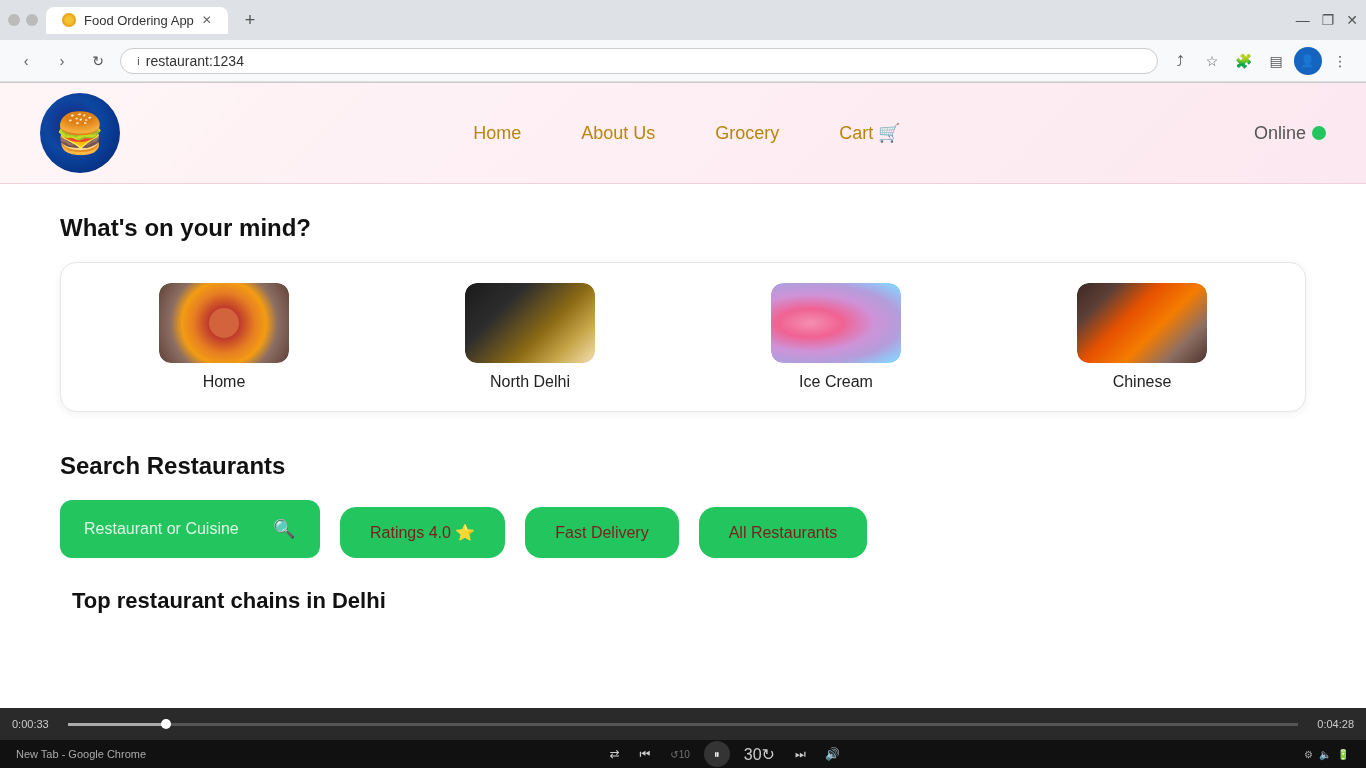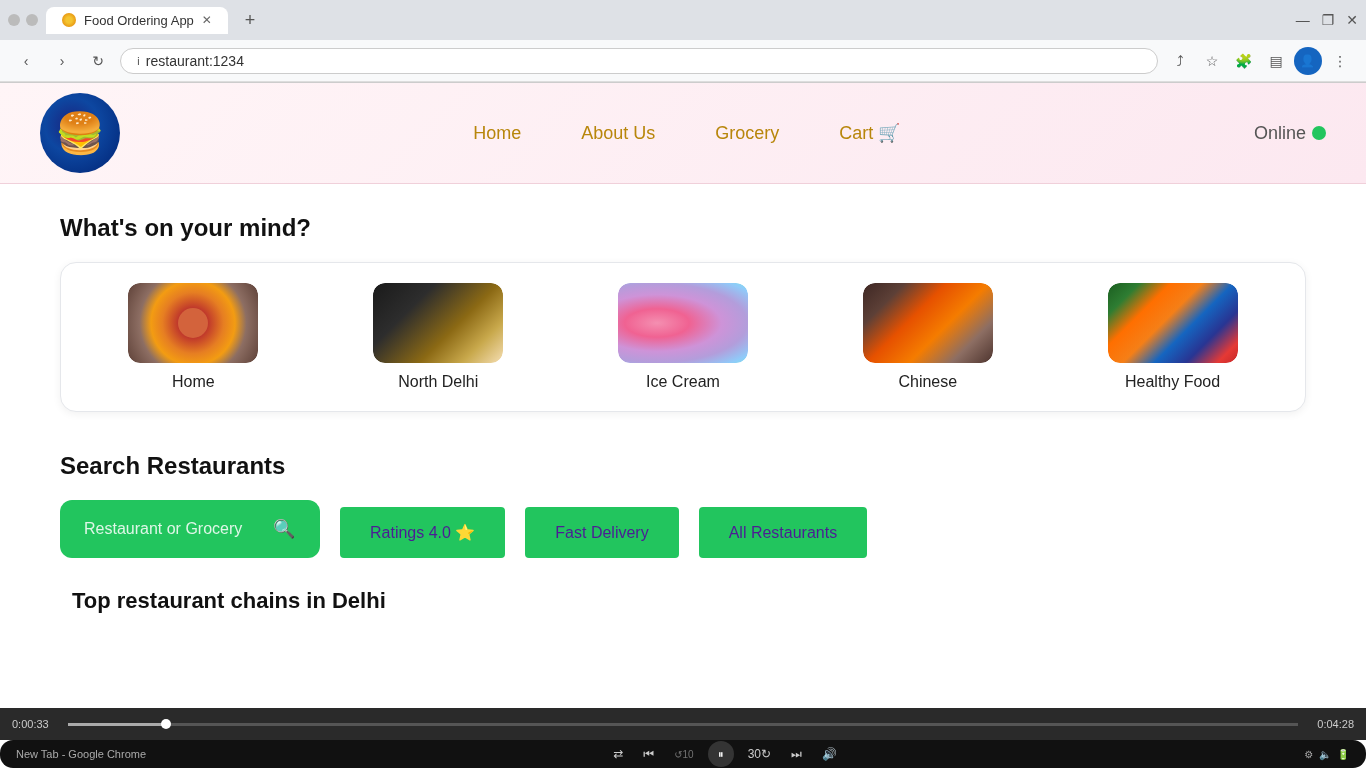--- a/index.html
+++ b/index.html
@@ -253,51 +253,50 @@
       color: rgba(255,255,255,0.85);
       font-size: 16px;
       flex: 1;
     }
     .search-icon-circle {
       color: #fff;
       font-size: 18px;
     }
     .filter-btn {
       background: #22c55e;
-      border-radius: 4px;
+      border-radius: 16px;
       padding: 16px 30px;
       display: flex;
       align-items: center;
       gap: 8px;
       cursor: pointer;
       border: none;
       font-size: 16px;
       font-weight: 500;
-      color: #4c1d95;
+      color: #7f1d1d;
       margin-top: 7px;
     }
 
     
     .top-restaurants {
       margin-top: 20px;
       margin-left: 12px;
     }
     .top-restaurants-title {
       font-size: 22px;
       font-weight: 700;
       color: #111;
     }
     .taskbar {
       background: #000;
       height: 28px;
       display: flex;
       align-items: center;
       padding: 0 12px;
       justify-content: space-between;
-      border-radius: 13px;
     }
   </style>
 </head>
 <body>
 
 <div class="browser-chrome">
   <div class="browser-titlebar">
     <div class="browser-dots">
       <div class="browser-dot"></div>
       <div class="browser-dot"></div>
@@ -387,34 +386,28 @@
           <span class="food-label">Ice Cream</span>
         </div>
 
         <div class="food-category">
           <div class="food-img-wrapper">
             <div class="food-img chinese-img"></div>
           </div>
           <span class="food-label">Chinese</span>
         </div>
 
-        <div class="food-category">
-          <div class="food-img-wrapper">
-            <div class="food-img healthy-img"></div>
-          </div>
-          <span class="food-label">Healthy Food</span>
-        </div>
       </div>
     </div>
 
     <div class="search-section">
       <h2 class="section-title">Search Restaurants</h2>
       <div class="search-filters">
         <div class="search-input-container">
-          <span class="search-placeholder">Restaurant or Grocery</span>
+          <span class="search-placeholder">Restaurant or Cuisine</span>
           <span class="search-icon-circle">🔍</span>
         </div>
         <button class="filter-btn">Ratings 4.0 ⭐</button>
         <button class="filter-btn">Fast Delivery</button>
         <button class="filter-btn">All Restaurants</button>
       </div>
     </div>
 
     <div class="top-restaurants">
       <h2 class="top-restaurants-title">Top restaurant chains in Delhi</h2>
@@ -433,21 +426,21 @@
 
 <div class="taskbar" style="position:fixed; bottom:0; left:0; right:0; z-index:101; height:28px; background:#111; display:flex; align-items:center; padding:0 16px; justify-content:space-between;">
   <span style="color:#aaa; font-size:11px;">New Tab - Google Chrome</span>
   <div style="display:flex; align-items:center; gap:8px;">
     <button style="background:none; border:none; color:#ccc; font-size:12px; cursor:pointer; padding:2px 6px;">⇄</button>
     <button style="background:none; border:none; color:#ccc; font-size:12px; cursor:pointer; padding:2px 6px;">⏮</button>
     <button style="background:none; border:none; color:#737373; font-size:10px; cursor:pointer; padding:2px 6px;">↺10</button>
     <div style="width:26px; height:26px; border-radius:50%; background:rgba(255,255,255,0.15); display:flex; align-items:center; justify-content:center; cursor:pointer;">
       <span style="color:#fff; font-size:11px;">⏸</span>
     </div>
-    <button style="background:none; border:none; color:#ccc; font-size:12px; cursor:pointer; padding:2px 6px;">30↻</button>
+    <button style="background:none; border:none; color:#ccc; font-size:16px; cursor:pointer; padding:2px 6px;">30↻</button>
     <button style="background:none; border:none; color:#ccc; font-size:12px; cursor:pointer; padding:2px 6px;">⏭</button>
     <button style="background:none; border:none; color:#ccc; font-size:12px; cursor:pointer; padding:2px 6px;">🔊</button>
   </div>
   <div style="display:flex; align-items:center; gap:6px;">
     <span style="color:#aaa; font-size:10px;">⚙</span>
     <span style="color:#aaa; font-size:10px;">🔈</span>
     <span style="color:#aaa; font-size:10px;">🔋</span>
   </div>
 </div>
 

